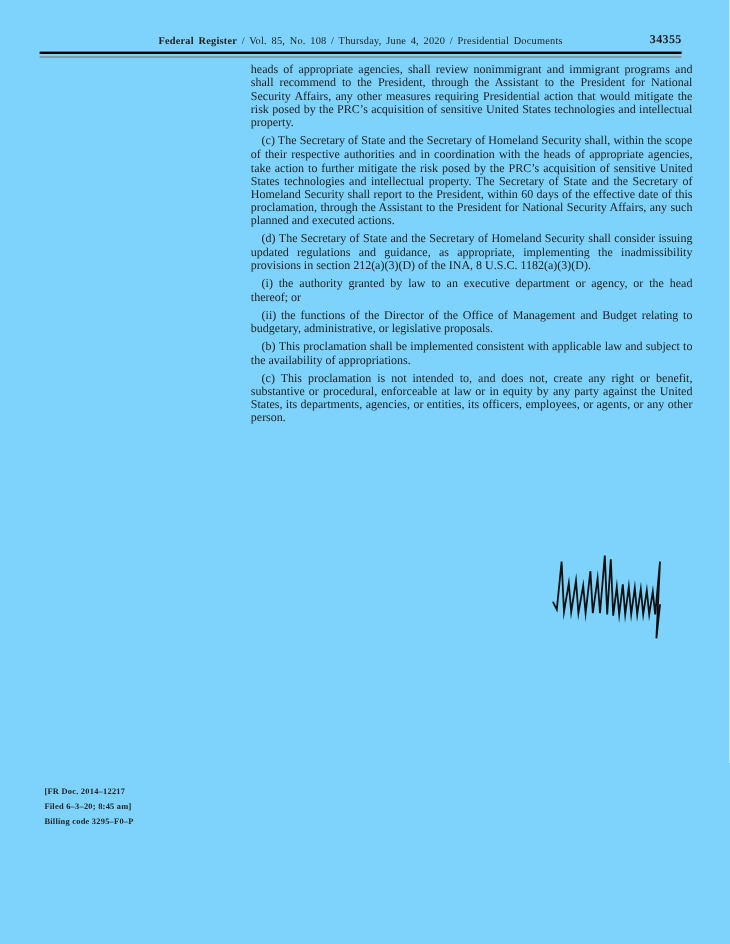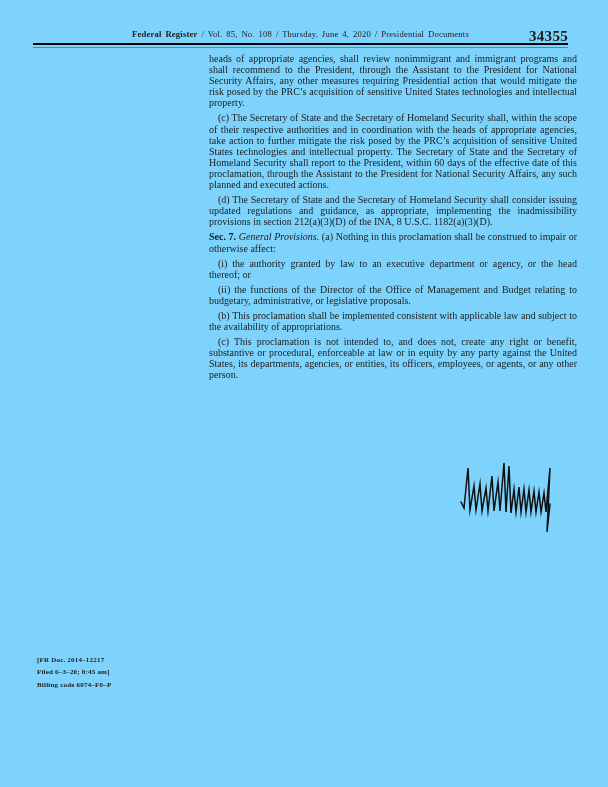--- a/index.html
+++ b/index.html
@@ -24,21 +24,21 @@
     letter-spacing: 0.2px;
     word-spacing: 1.5px;
     white-space: nowrap;
   }
   .fr-journal { font-weight: bold; }
   .fr-folio {
     position: absolute;
     right: 0;
     top: -1px;
     font-weight: bold;
-    font-size: 15px;
+    font-size: 10px;
     letter-spacing: 0.3px;
   }
   .rule-thick {
     position: absolute;
     left: 33px;
     top: 43px;
     width: 535px;
     height: 2.4px;
     background: #000000;
   }
@@ -98,21 +98,20 @@
     <span class="fr-journal">Federal Register</span><span> / Vol. 85, No. 108 / Thursday, June 4, 2020 / Presidential Documents</span>
     <span class="fr-folio">34355</span>
   </div>
   <div class="rule-thick"></div>
   <div class="rule-thin"></div>
 
   <main class="body-col" id="body-col">
       <p><span>heads of appropriate agencies, shall review nonimmigrant and immigrant programs and shall recommend to the President, through the Assistant to the President for National Security Affairs, any other measures requiring Presidential action that would mitigate the risk posed by the PRC’s acquisition of sensitive United States technologies and intellectual property.</span></p>
       <p class="indent"><span>(c) The Secretary of State and the Secretary of Homeland Security shall, within the scope of their respective authorities and in coordination with the heads of appropriate agencies, take action to further mitigate the risk posed by the PRC’s acquisition of sensitive United States technologies and intellectual property. The Secretary of State and the Secretary of Homeland Security shall report to the President, within 60 days of the effective date of this proclamation, through the Assistant to the President for National Security Affairs, any such planned and executed actions.</span></p>
       <p class="indent"><span>(d) The Secretary of State and the Secretary of Homeland Security shall consider issuing updated regulations and guidance, as appropriate, implementing the inadmissibility provisions in section 212(a)(3)(D) of the INA, 8 U.S.C. 1182(a)(3)(D).</span></p>
-      <p><span class="run-b">Sec. 7.</span><span> </span><span class="run-i">General Provisions.</span><span> (a) Nothing in this proclamation shall be construed to impair or otherwise affect:</span></p>
       <p class="indent"><span>(i) the authority granted by law to an executive department or agency, or the head thereof; or</span></p>
       <p class="indent"><span>(ii) the functions of the Director of the Office of Management and Budget relating to budgetary, administrative, or legislative proposals.</span></p>
       <p class="indent"><span>(b) This proclamation shall be implemented consistent with applicable law and subject to the availability of appropriations.</span></p>
       <p class="indent"><span>(c) This proclamation is not intended to, and does not, create any right or benefit, substantive or procedural, enforceable at law or in equity by any party against the United States, its departments, agencies, or entities, its officers, employees, or agents, or any other person.</span></p>
     </main>
 
   <div class="signature">
     <span>
       <svg viewBox="0 0 106 80" xmlns="http://www.w3.org/2000/svg" aria-hidden="true">
         <path d="M 3 46 L 6 52 L 10 12 L 12 54
@@ -122,16 +121,16 @@
                  L 56 33 L 58 56 L 61 31 L 63 56 L 66 33 L 68 56
                  L 71 34 L 73 56 L 76 35 L 78 56 L 81 36 L 83 56
                  L 86 37 L 88 56 L 92 12 L 89 76 L 92 48" fill="none" stroke="#101010" stroke-width="1.5" stroke-linejoin="miter" stroke-miterlimit="10" stroke-linecap="round"></path>
       </svg>
     </span>
   </div>
 
   <div class="fr-notes">
     <div>[FR Doc. 2014–12217</div>
     <div>Filed 6–3–20; 8:45 am]</div>
-    <div>Billing code 6074–F0–P</div>
+    <div>Billing code 3295–F0–P</div>
   </div>
 
 </div>
 
 </body></html>

